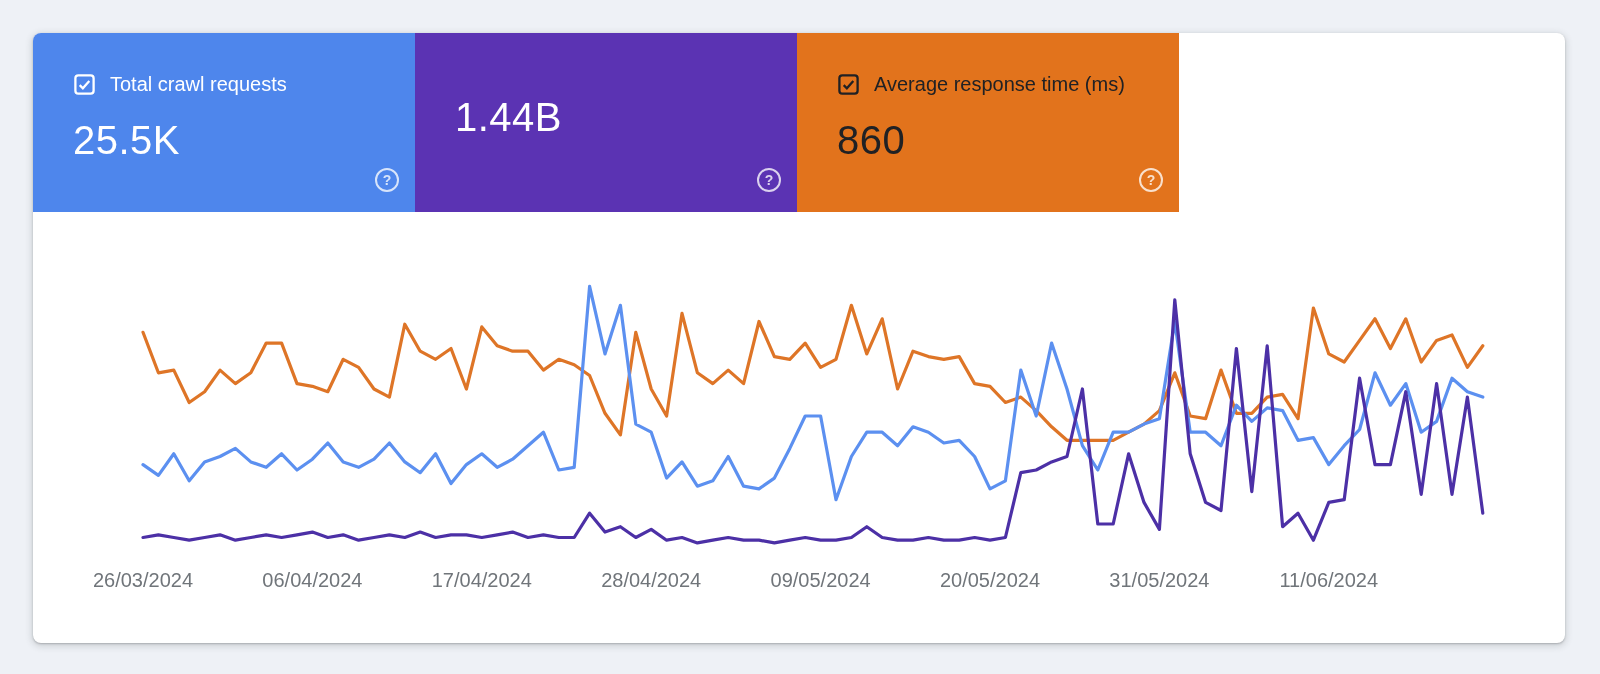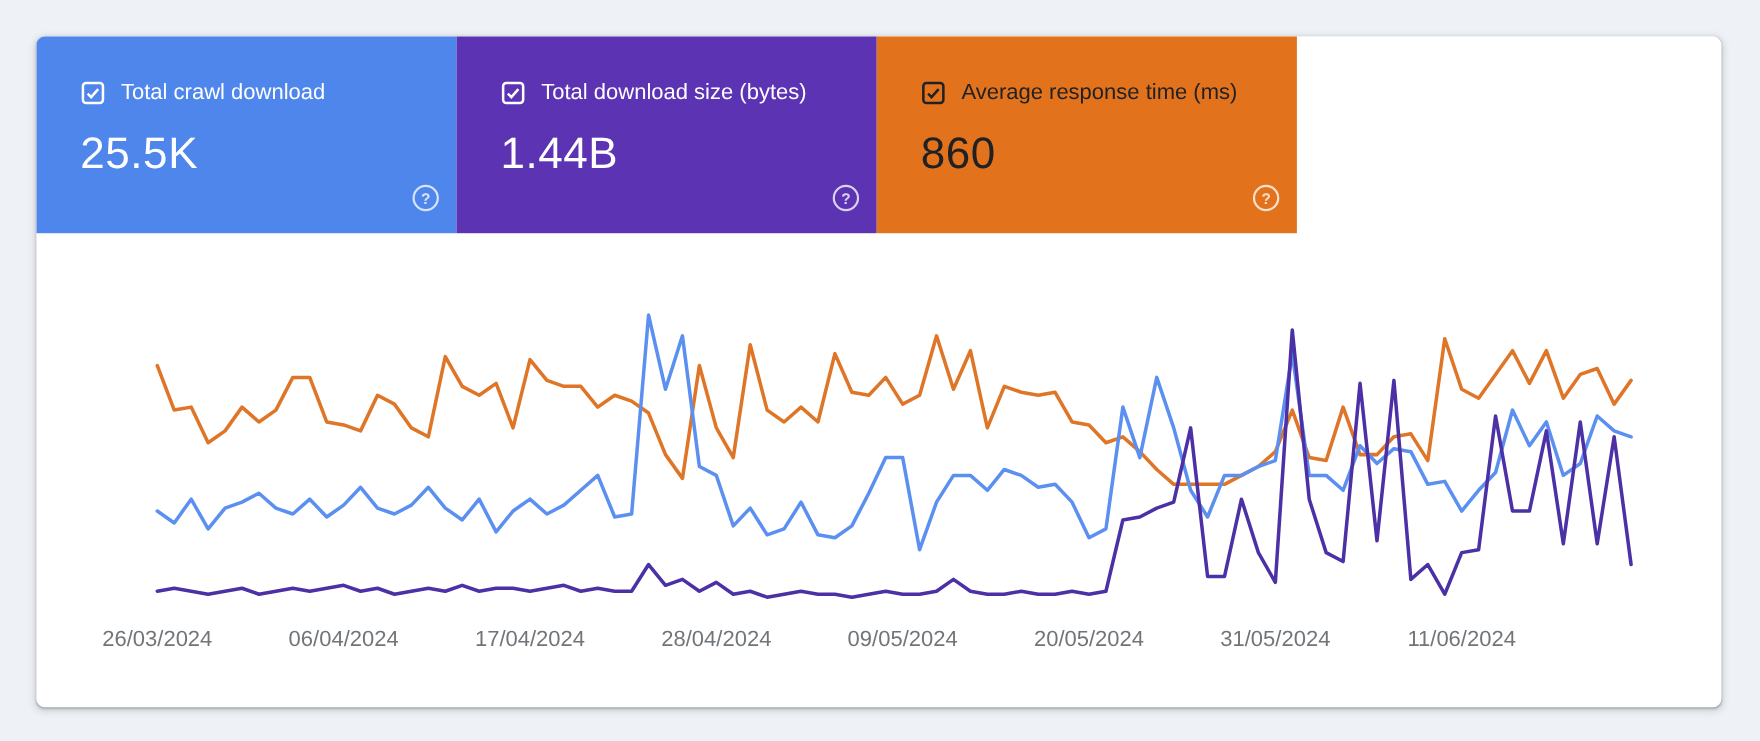--- a/index.html
+++ b/index.html
@@ -45,36 +45,27 @@
   <div class="stat-row">
 
     <div class="stat-card" style="background: rgb(78, 134, 236); color: rgb(255, 255, 255);">
       <div class="stat-head">
         <span class="checkbox">
           <svg width="23" height="23" viewBox="0 0 24 24">
             <rect x="2.5" y="2.5" width="19" height="19" rx="3" fill="none" stroke="currentColor" stroke-width="2.4"></rect>
             <path d="M7 12.6l3.3 3.3 6.7-7.6" fill="none" stroke="currentColor" stroke-width="2.4"></path>
           </svg>
         </span>
-        <span class="stat-label">Total crawl download</span>
+        <span class="stat-label">Total crawl requests</span>
       </div>
       <div class="stat-value">25.5K</div>
       <div class="help" style="border-color: rgb(255, 255, 255); color: rgb(255, 255, 255);">?</div>
     </div>
 
     <div class="stat-card" style="background: rgb(91, 51, 179); color: rgb(255, 255, 255);">
-      <div class="stat-head">
-        <span class="checkbox">
-          <svg width="23" height="23" viewBox="0 0 24 24">
-            <rect x="2.5" y="2.5" width="19" height="19" rx="3" fill="none" stroke="currentColor" stroke-width="2.4"></rect>
-            <path d="M7 12.6l3.3 3.3 6.7-7.6" fill="none" stroke="currentColor" stroke-width="2.4"></path>
-          </svg>
-        </span>
-        <span class="stat-label">Total download size (bytes)</span>
-      </div>
       <div class="stat-value">1.44B</div>
       <div class="help" style="border-color: rgb(255, 255, 255); color: rgb(255, 255, 255);">?</div>
     </div>
 
     <div class="stat-card" style="background: rgb(226, 115, 28); color: rgb(32, 33, 36);">
       <div class="stat-head">
         <span class="checkbox">
           <svg width="23" height="23" viewBox="0 0 24 24">
             <rect x="2.5" y="2.5" width="19" height="19" rx="3" fill="none" stroke="currentColor" stroke-width="2.4"></rect>
             <path d="M7 12.6l3.3 3.3 6.7-7.6" fill="none" stroke="currentColor" stroke-width="2.4"></path>

